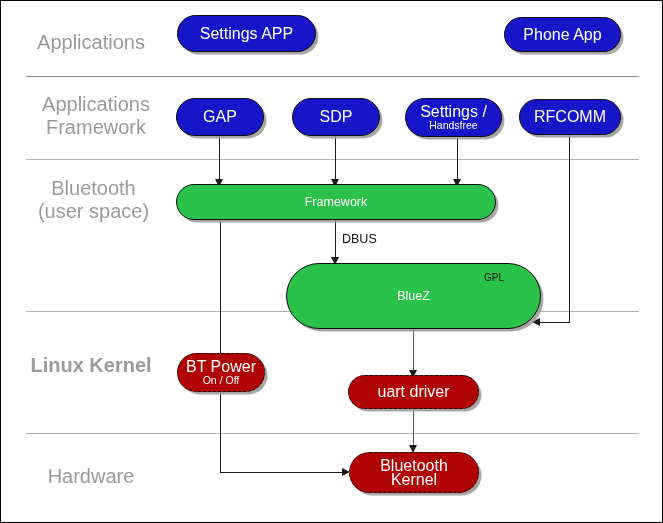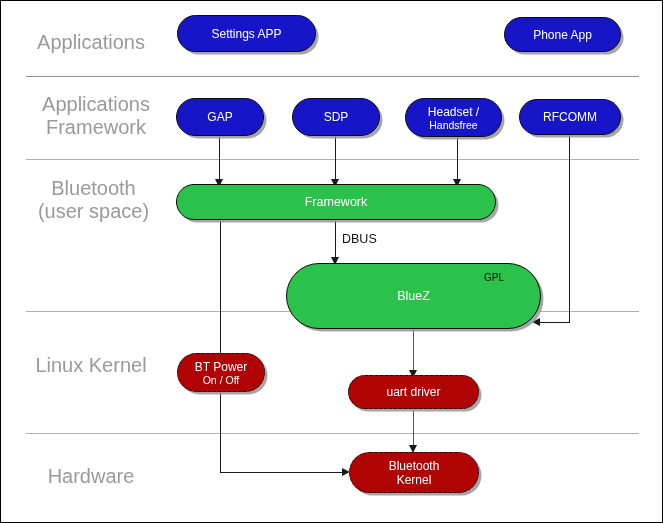--- a/index.html
+++ b/index.html
@@ -44,21 +44,21 @@
     align-items:center;
     justify-content:center;
     color:#ffffff;
     text-align:center;
     box-shadow:3px 3px 0 -0.5px rgba(150,150,150,0.85);
     z-index:5;
   }
   .node.blue{background:#1616c8;}
   .node.green{background:#2ac24a;}
   .node.red{background:#b00404;border-style:dashed;border-color:#111;}
-  .node .l1{font-size:12px;line-height:14px;}
+  .node .l1{font-size:16px;line-height:14px;}
   .node .l2{font-size:10.5px;line-height:12px;}
   .node.big .l1{font-size:12.5px;}
 
   
   .node.green{border-style:solid;}
 
   
   .corner-tag{
     position:absolute;
     color:#111111;
@@ -116,21 +116,21 @@
   <div class="sep dark" style="top:75px;width:613px;"></div>
   <div class="sep" style="top:158px;width:613px;"></div>
   <div class="sep" style="top:310px;width:613px;"></div>
   <div class="sep" style="top:432px;width:613px;"></div>
 
   <div class="layer-label" style="left:10px;top:30px;width:160px;">Applications</div>
   <div class="layer-label" style="left:10px;top:92px;width:170px;">Applications
 Framework</div>
   <div class="layer-label" style="left:10px;top:176px;width:165px;">Bluetooth
 (user space)</div>
-  <div class="layer-label" style="left:10px;top:353px;width:160px;">Linux Kernel</div>
+  <div class="layer-label" style="left:10px;top:353px;width:160px;font-weight:bold;">Linux Kernel</div>
   <div class="layer-label" style="left:10px;top:464px;width:160px;">Hardware</div>
 
   <div class="vline" style="left:218px;top:135px;height:45px;"></div>
   <div class="arrow-down" style="left:214px;top:178px;"></div>
 
   <div class="vline" style="left:334px;top:135px;height:45px;"></div>
   <div class="arrow-down" style="left:330px;top:178px;"></div>
 
   <div class="vline" style="left:456px;top:136px;height:44px;"></div>
   <div class="arrow-down" style="left:452px;top:178px;"></div>
@@ -163,21 +163,21 @@
 
   <div class="node blue" style="left:175px;top:97px;width:88px;height:38px;">
     <span class="l1">GAP</span>
   </div>
 
   <div class="node blue" style="left:291px;top:97px;width:88px;height:38px;">
     <span class="l1">SDP</span>
   </div>
 
   <div class="node blue" style="left:404px;top:97px;width:97px;height:39px;">
-    <span class="l1">Headset /</span>
+    <span class="l1">Settings /</span>
     <span class="l2">Handsfree</span>
   </div>
 
   <div class="node blue" style="left:518px;top:98px;width:102px;height:36px;">
     <span class="l1">RFCOMM</span>
   </div>
 
   <div class="node green big" style="left:175px;top:183px;width:320px;height:36px;">
     <span class="l1">Framework</span>
   </div>

